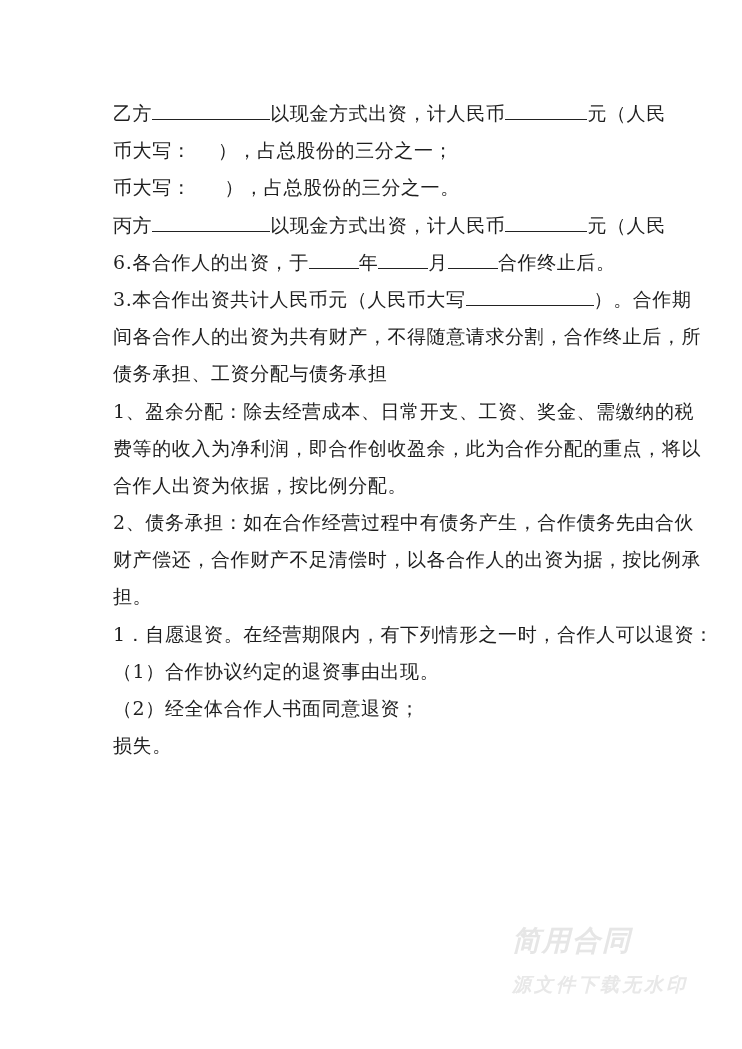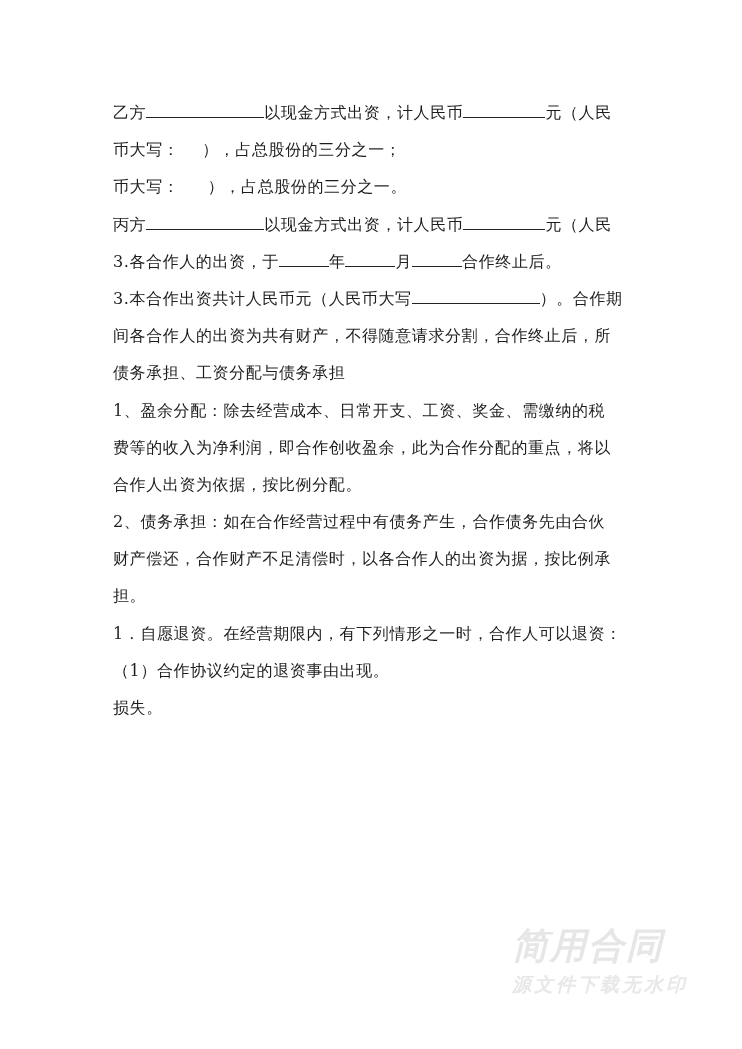--- a/index.html
+++ b/index.html
@@ -1,57 +1,58 @@
 <!DOCTYPE html>
 <html><head>
 <meta charset="utf-8">
 <style>
   html, body { margin: 0; padding: 0; background: #ffffff; }
   body { width: 742px; height: 1049px; position: relative; overflow: hidden; }
   .page {
     position: absolute; left: 113px; top: 98px; width: 520px;
     font-family: "DejaVu Serif", "Liberation Serif", serif;
-    font-size: 16px; color: #1e1e1e; letter-spacing: 0.6px;
+    font-size: 19px; color: #1e1e1e; letter-spacing: 0.6px;
   }
   .line { height: 37.2px; line-height: 30px; white-space: nowrap; }
   .blank { display: inline-block; border-bottom: 1px solid #222; height: 16px; vertical-align: baseline; }
   .wm1 {
     position: absolute; left: 512px; top: 922px; font-family: "DejaVu Sans", sans-serif;
-    font-weight: bold; font-style: italic; font-size: 36px; color: #e6e6e6; letter-spacing: 2px; text-align: center;
+    font-weight: bold; font-style: italic; font-size: 28px; color: #e6e6e6; letter-spacing: 2px; text-align: center;
   }
   .wm2 {
     position: absolute; left: 512px; top: 972px; font-family: "DejaVu Sans", sans-serif;
     font-weight: bold; font-style: italic; font-size: 19px; color: #e8e8e8; letter-spacing: 3px;
   }
 </style>
 </head>
 <body>
 
 <div class="page">
   <div class="line">
     <span>乙方</span><span class="blank" style="width:118px"></span><span>以现金方式出资，计人民币</span><span class="blank" style="width:82px"></span><span>元（人民</span>
   </div>
   <div class="line" style="white-space:pre">币大写：    ），占总股份的三分之一；</div>
   <div class="line" style="white-space:pre">币大写：     ），占总股份的三分之一。</div>
   <div class="line">
     <span>丙方</span><span class="blank" style="width:118px"></span><span>以现金方式出资，计人民币</span><span class="blank" style="width:82px"></span><span>元（人民</span>
   </div>
   <div class="line">
-    <span>3.各合作人的出资，于</span><span class="blank" style="width:50px"></span><span>年</span><span class="blank" style="width:50px"></span><span>月</span><span class="blank" style="width:50px"></span><span>合作终止后。</span>
+    <span>6.各合作人的出资，于</span><span class="blank" style="width:50px"></span><span>年</span><span class="blank" style="width:50px"></span><span>月</span><span class="blank" style="width:50px"></span><span>合作终止后。</span>
   </div>
   <div class="line">
     <span>3.本合作出资共计人民币元（人民币大写</span><span class="blank" style="width:128px"></span><span>）。合作期</span>
   </div>
   <div class="line">间各合作人的出资为共有财产，不得随意请求分割，合作终止后，所</div>
   <div class="line">债务承担、工资分配与债务承担</div>
   <div class="line">1、盈余分配：除去经营成本、日常开支、工资、奖金、需缴纳的税</div>
   <div class="line">费等的收入为净利润，即合作创收盈余，此为合作分配的重点，将以</div>
   <div class="line">合作人出资为依据，按比例分配。</div>
   <div class="line">2、债务承担：如在合作经营过程中有债务产生，合作债务先由合伙</div>
   <div class="line">财产偿还，合作财产不足清偿时，以各合作人的出资为据，按比例承</div>
   <div class="line">担。</div>
   <div class="line">1．自愿退资。在经营期限内，有下列情形之一时，合作人可以退资：</div>
   <div class="line">（1）合作协议约定的退资事由出现。</div>
+  <div class="line">（2）经全体合作人书面同意退资；</div>
   <div class="line">损失。</div>
 </div>
 
 <div class="wm1">简用合同</div>
 <div class="wm2">源文件下载无水印</div>
 
 </body></html>

